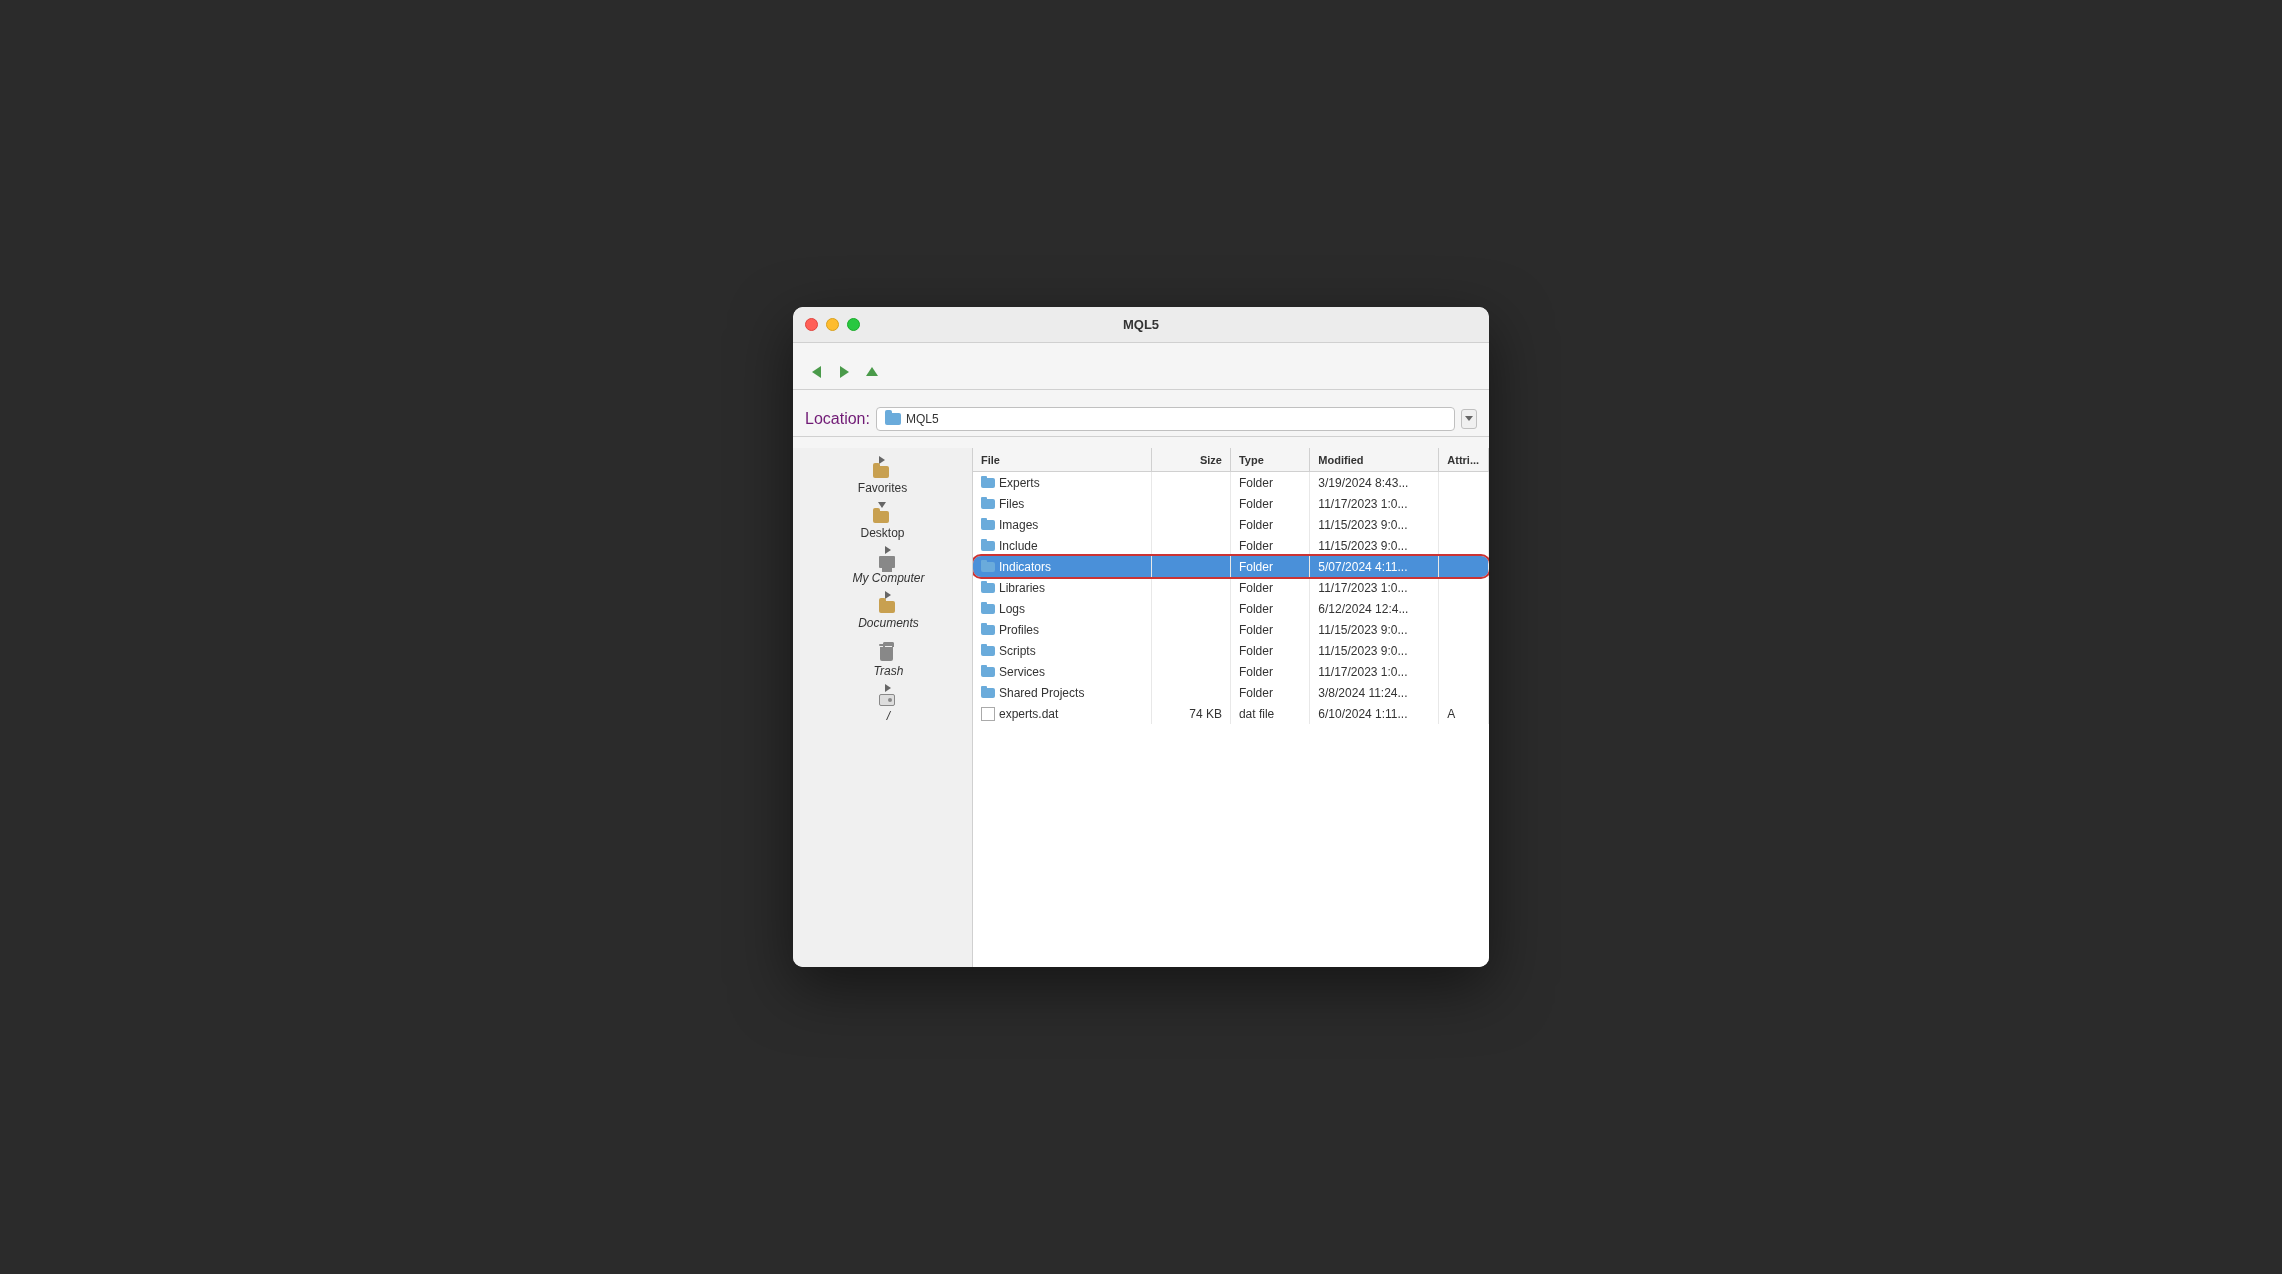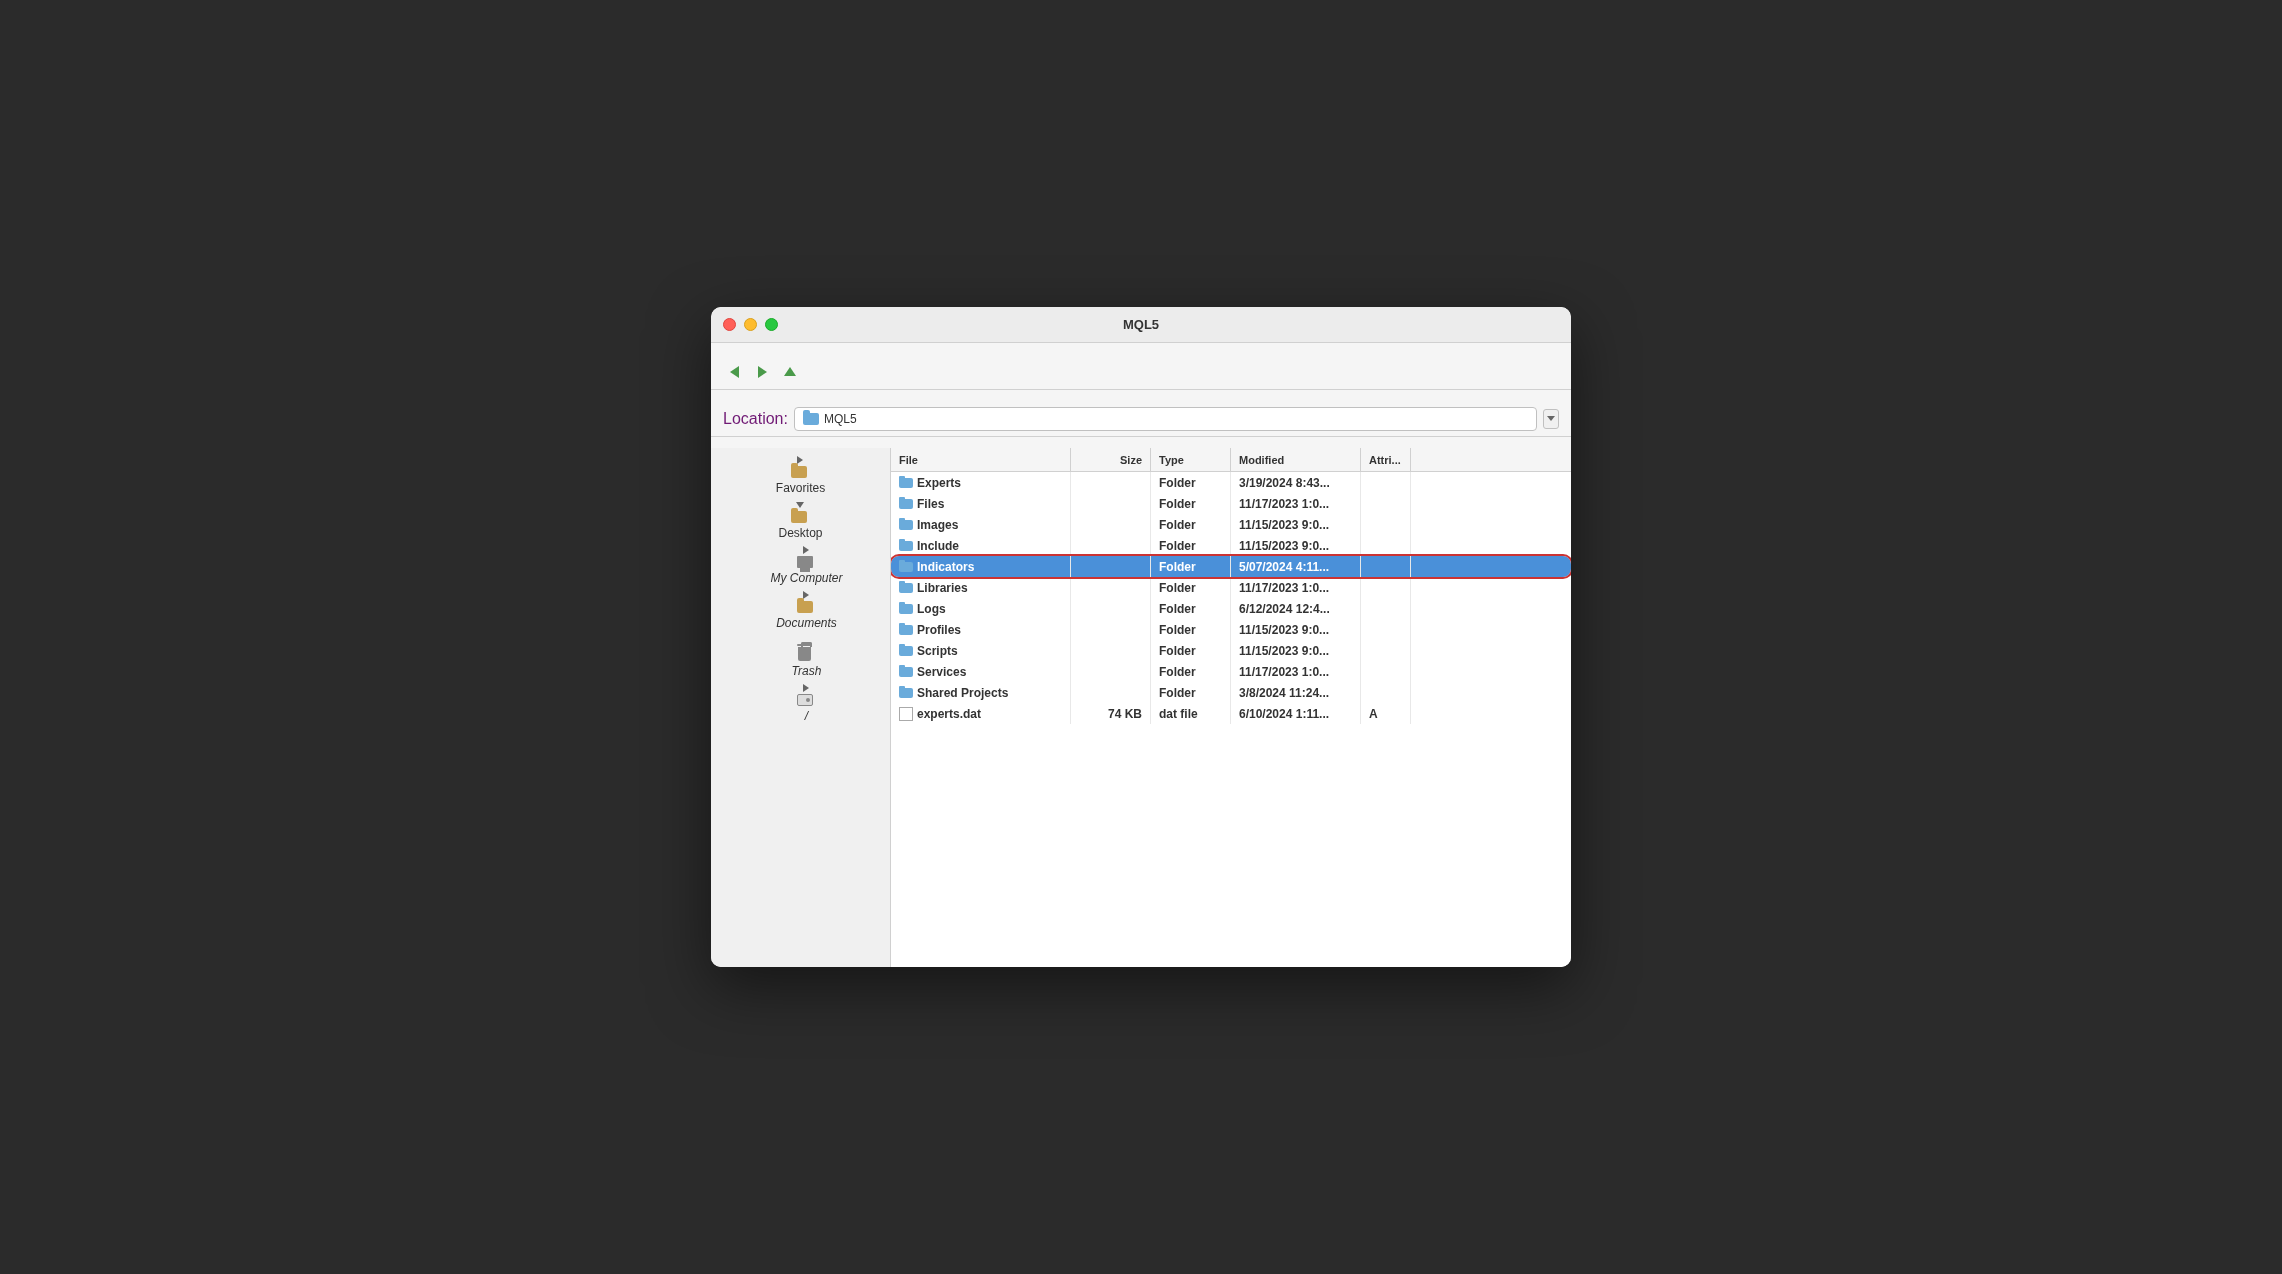--- a/index.html
+++ b/index.html
@@ -6,21 +6,21 @@
     body {
       background: #2b2b2b;
       display: flex;
       align-items: center;
       justify-content: center;
       width: 2282px;
       height: 1274px;
       font-family: -apple-system, BlinkMacSystemFont, 'Helvetica Neue', sans-serif;
     }
     .window {
-      width: 860px;
+      width: 696px;
       height: 660px;
       background: #f5f5f5;
       border-radius: 10px;
       box-shadow: 0 20px 60px rgba(0,0,0,0.5);
       display: flex;
       flex-direction: column;
       overflow: hidden;
       gap: 11px;
     }
     .titlebar {
@@ -329,21 +329,20 @@
       flex: 1;
       overflow-y: auto;
     }
     .file-row {
       display: flex;
       align-items: center;
       height: 21px;
       cursor: pointer;
       font-size: 12px;
       color: #333;
-      font-weight: bold;
     }
     .file-row.selected-highlight {
       background: #4a90d9;
       color: white;
       outline: 2px solid #cc3333;
       border-radius: 8px;
     }
     .file-cell {
       padding: 0 8px;
       height: 100%;

